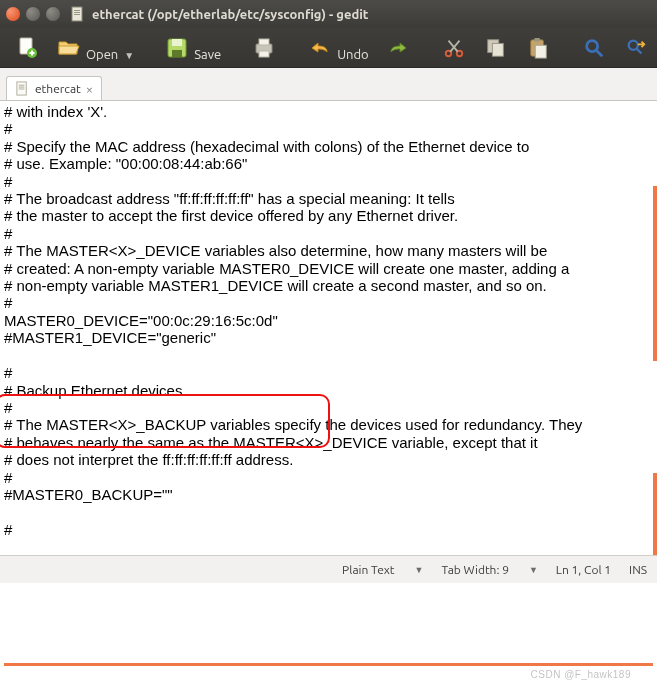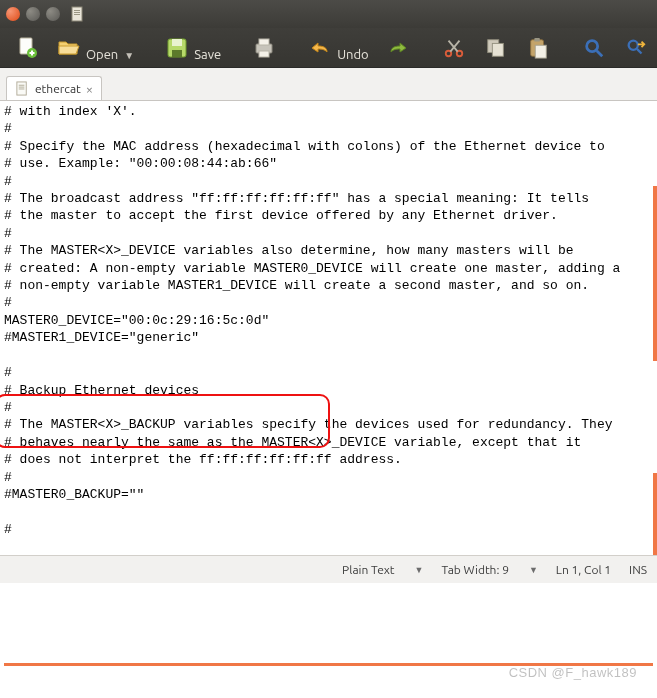--- a/index.html
+++ b/index.html
@@ -67,22 +67,22 @@
   .tab-close { font-size: 13px; color: #888; cursor: pointer; }
   .tab-doc-icon { width: 15px; height: 15px; }
 
   
   .editor {
     position: relative;
     background: #fff;
     height: 454px;
     overflow: hidden;
     padding: 2px 4px;
-    font-family: Liberation Mono, monospace;
-    font-size: 13px;
+    font-family: Liberation Sans, sans-serif;
+    font-size: 15px;
     line-height: 17.4px;
     color: #000;
     white-space: pre-wrap;
     word-break: break-all;
   }
   .highlight-box {
     position: absolute;
     border: 2px solid #e11;
     border-radius: 10px;
     pointer-events: none;
@@ -111,44 +111,45 @@
     padding: 0 10px;
     gap: 18px;
     font-size: 12px;
     color: #3c3c3c;
   }
   .status-item { display:flex; align-items:center; gap:20px; }
   .stat-arrow { font-size: 9px; color: #6c6c6c; }
 
   .watermark {
     position: absolute;
-    right: 20px;
+    right: 26px;
     bottom: 18px;
     color: rgba(0,0,0,0.25);
-    font-size: 13px;
+    font-size: 10px;
     font-family: sans-serif;
     pointer-events: none;
     letter-spacing: 0.5px;
   }
 </style>
 </head>
 <body>
 
 <div class="titlebar">
   <div class="win-btn win-close"></div>
   <div class="win-btn win-min"></div>
   <div class="win-btn win-max"></div>
   <span class="title-icon">
     <svg viewBox="0 0 16 16">
         <rect x="2" y="1" width="10" height="14" fill="#e9e5d9" stroke="#8a8676"></rect>
         <rect x="4" y="4" width="6" height="1" fill="#9a9684"></rect>
         <rect x="4" y="6" width="6" height="1" fill="#9a9684"></rect>
         <rect x="4" y="8" width="6" height="1" fill="#9a9684"></rect>
       </svg>
   </span>
+  <span>ethercat (/opt/etherlab/etc/sysconfig) - gedit</span>
 </div>
 
 <div class="toolbar">
   <div class="tb-btn">
     <span class="tb-icon">
       <svg width="24" height="24" viewBox="0 0 24 24">
           <rect x="5" y="2" width="12" height="16" rx="1" fill="#fdfdfa" stroke="#b8b29d"></rect>
           <circle cx="17" cy="17" r="5" fill="#6bbf3b"></circle>
           <rect x="14.5" y="16" width="5" height="2" fill="#fff"></rect>
           <rect x="16" y="14.5" width="2" height="5" fill="#fff"></rect>

